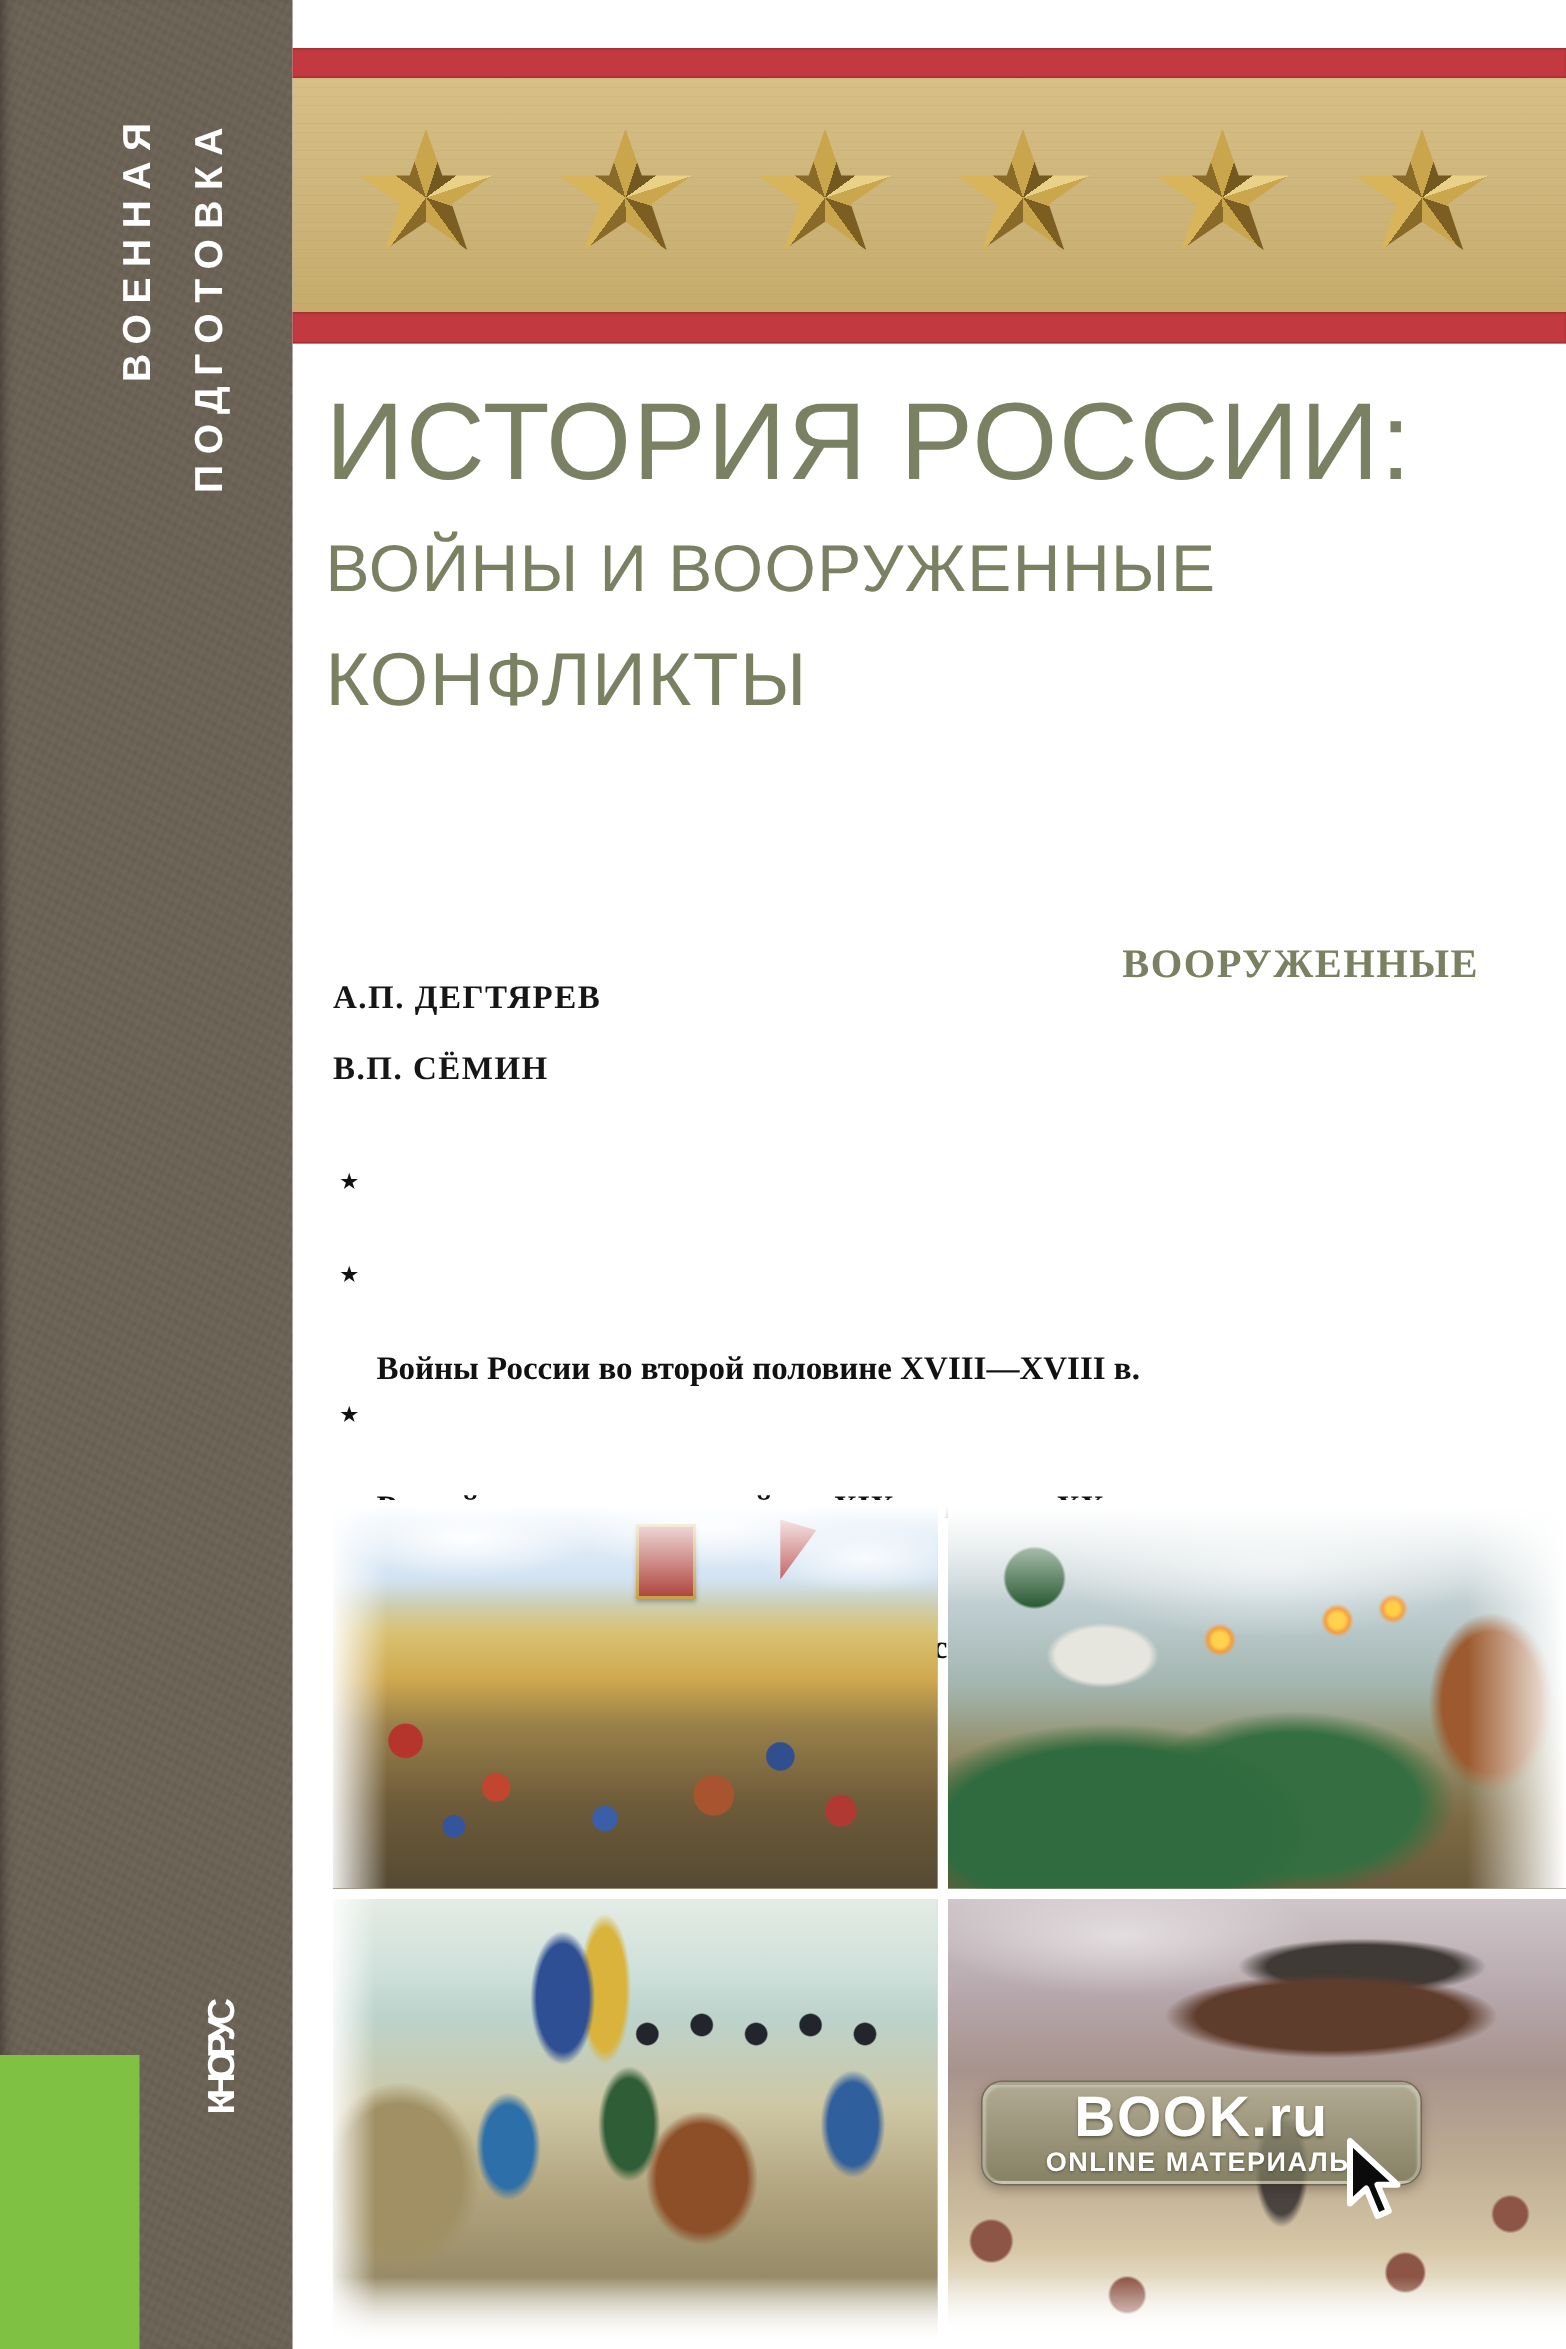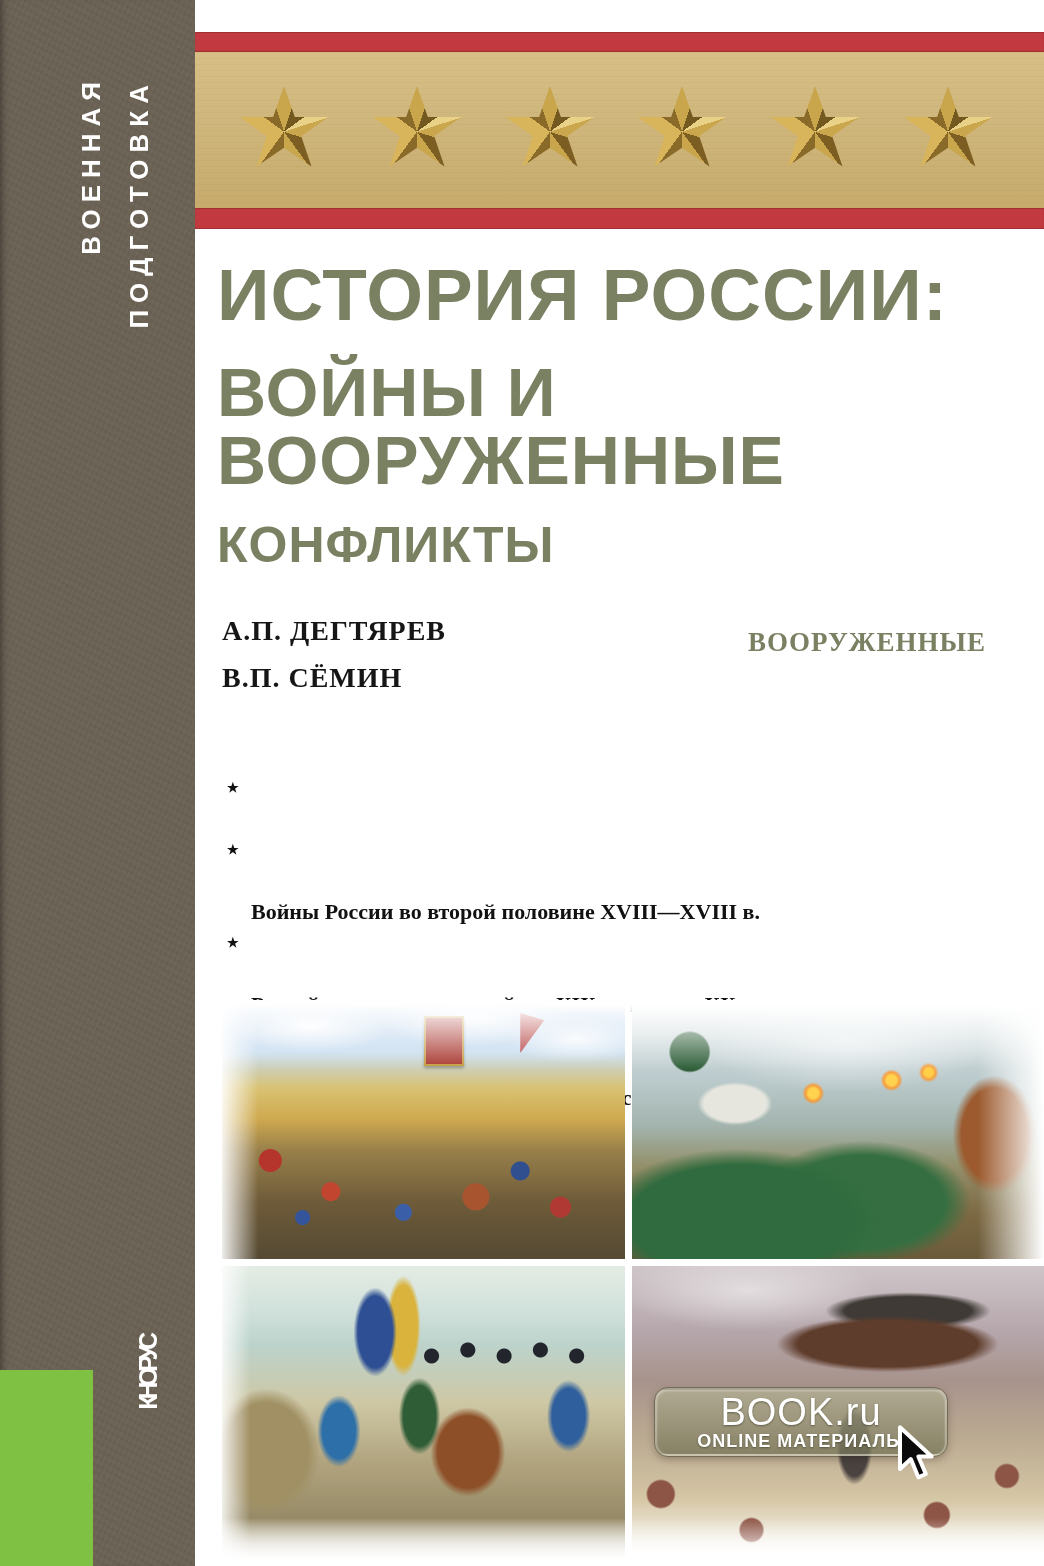--- a/index.html
+++ b/index.html
@@ -53,28 +53,28 @@
     background: conic-gradient(from -90deg at 50% 52%,
        #d8b45a 0 36deg, #8a6a28 36deg 72deg, #c9a54b 72deg 108deg, #73581f 108deg 144deg,
        #e9d287 144deg 162deg, #caa64c 162deg 198deg, #7c5e22 198deg 234deg,
        #c9a54b 234deg 270deg, #8a6a28 270deg 306deg, #d8b45a 306deg 360deg);
     filter: drop-shadow(4px 6px 4px rgba(70,45,10,0.45));
   }
 
   
   .title { position:absolute; left:22px; top:258px; color:#7a8162; font-weight:700; letter-spacing:1px; }
   .title-l1 { font-size:73px; line-height:1; margin-bottom:27px; }
-  .title-l2 { font-size:68px; line-height:1; margin-bottom:26px; }
+  .title-l2 { font-size:44px; line-height:1; margin-bottom:26px; }
   .title-l3 { font-size:50px; line-height:1; }
 
   
   .authors {
-    position:absolute; left:27px; top:607px;
+    position:absolute; left:27px; top:641px;
     font-family:"Liberation Serif", serif; font-weight:700;
-    font-size:28px; line-height:47px; color:#161616; letter-spacing:1px;
+    font-size:22px; line-height:47px; color:#161616; letter-spacing:1px;
   }
   .edition {
     position:absolute; right:58px; top:622px; text-align:right;
     font-family:"Liberation Serif", serif; font-weight:700;
     font-size:27px; line-height:40px; color:#7a8162; letter-spacing:1px;
   }
 
   
   .topics { position:absolute; left:30px; top:772px; width:792px; margin:0; padding:0; list-style:none; }
   .topics li {
@@ -169,21 +169,21 @@
   .badge {
     position:absolute; left:460px; top:1388px; width:288px; height:64px;
     border-radius:13px;
     background:linear-gradient(180deg, rgba(178,176,148,0.72), rgba(118,116,88,0.78));
     border:2px solid rgba(235,235,220,0.35);
     outline:1px solid rgba(55,55,38,0.4);
     box-shadow:0 3px 8px rgba(40,30,20,0.35), inset 0 1px 2px rgba(255,255,255,0.35);
     display:flex; flex-direction:column; align-items:center; justify-content:center;
     color:#fff; text-align:center; z-index:3;
   }
-  .badge-title { font-size:38px; font-weight:400; line-height:1;
+  .badge-title { font-size:38px; font-weight:700; line-height:1;
     text-shadow:0 1px 2px rgba(40,40,20,0.5); letter-spacing:1px;text-align:right; }
   .badge-sub   { font-size:18px; font-weight:700; line-height:1.15; letter-spacing:1px;
     text-shadow:0 1px 2px rgba(40,40,20,0.5);text-align:right; }
 
   .cursor { position:absolute; left:700px; top:1424px; z-index:4; }
 </style>
 </head>
 <body>
 
 <div id="canvas">
@@ -203,21 +203,21 @@
           <span class="star" style="left: 43px;"></span>
           <span class="star" style="left: 176px;"></span>
           <span class="star" style="left: 309px;"></span>
           <span class="star" style="left: 441px;"></span>
           <span class="star" style="left: 574px;"></span>
           <span class="star" style="left: 707px;"></span>
         </div>
     </div>
     <div class="stripe stripe-bottom"></div>
 
-    <h1 class="title" style="margin:0; font-weight:700;">
+    <h1 class="title" style="margin:0; font-weight:400;">
       <div class="title-l1">ИСТОРИЯ РОССИИ:</div>
       <div class="title-l2">ВОЙНЫ И ВООРУЖЕННЫЕ</div>
       <div class="title-l3">КОНФЛИКТЫ</div>
     </h1>
 
     <div class="authors">
       <div>А.П. ДЕГТЯРЕВ</div>
       <div>В.П. СЁМИН</div>
     </div>
 

